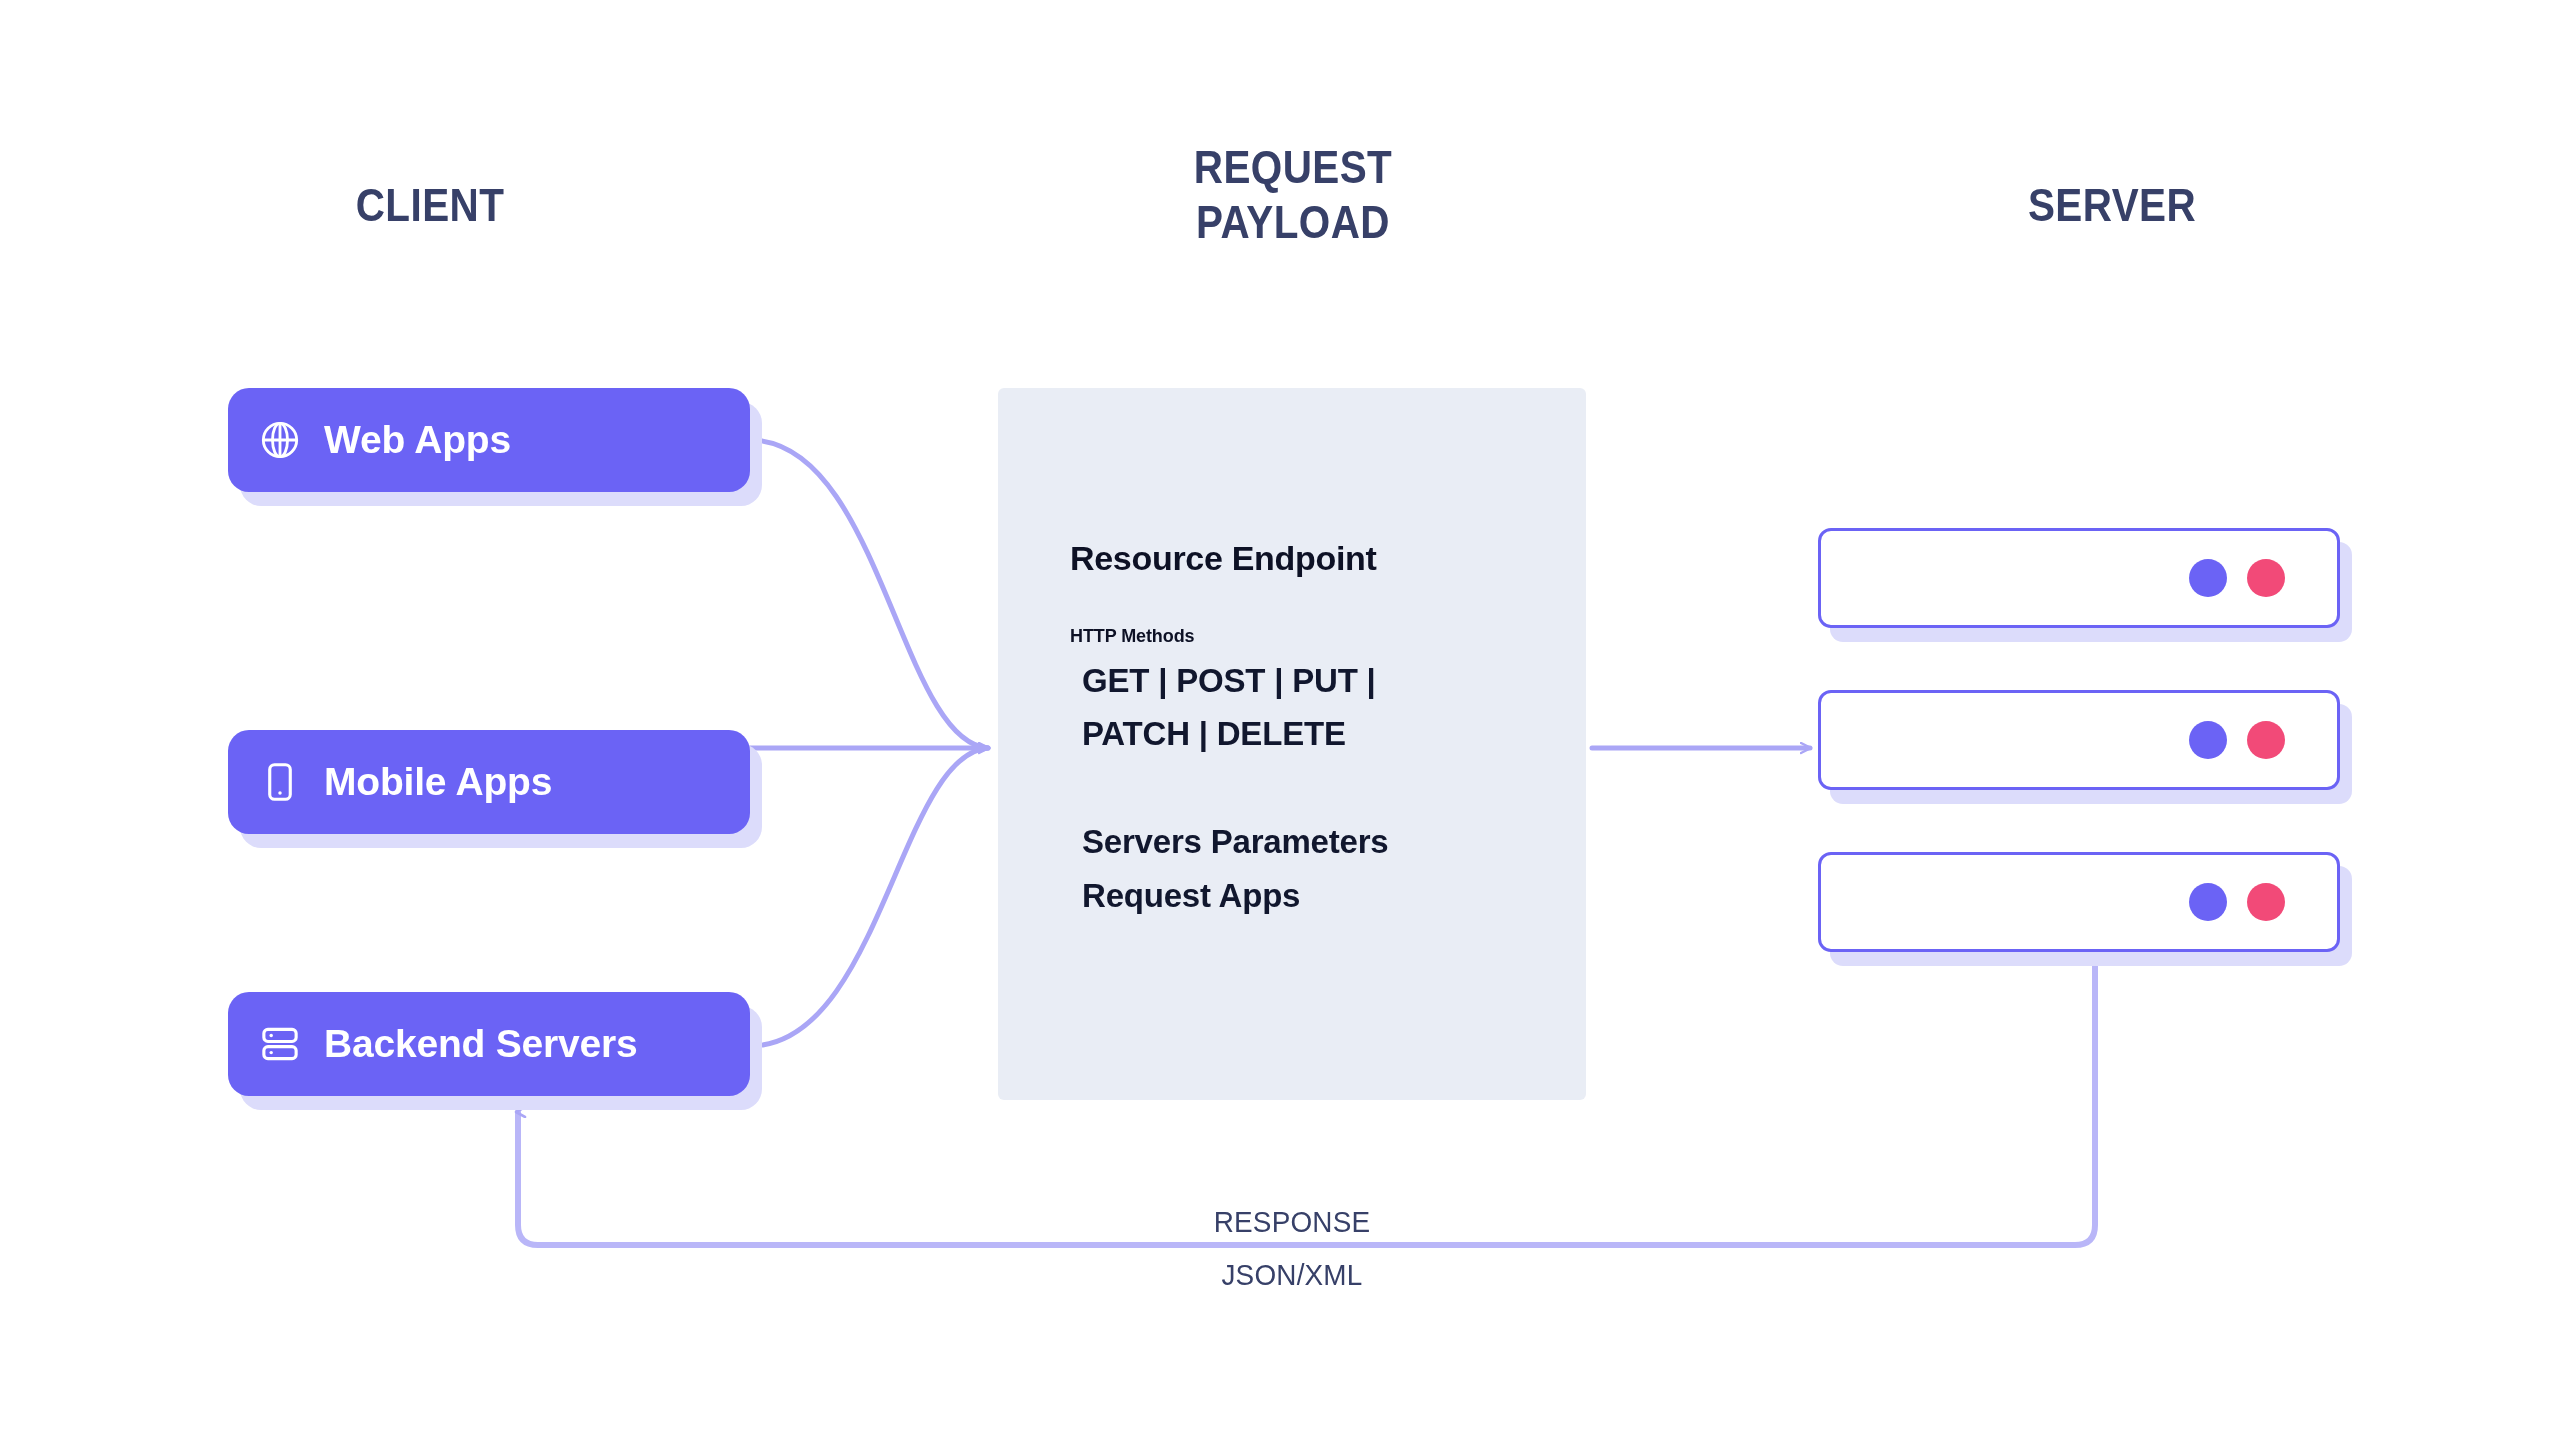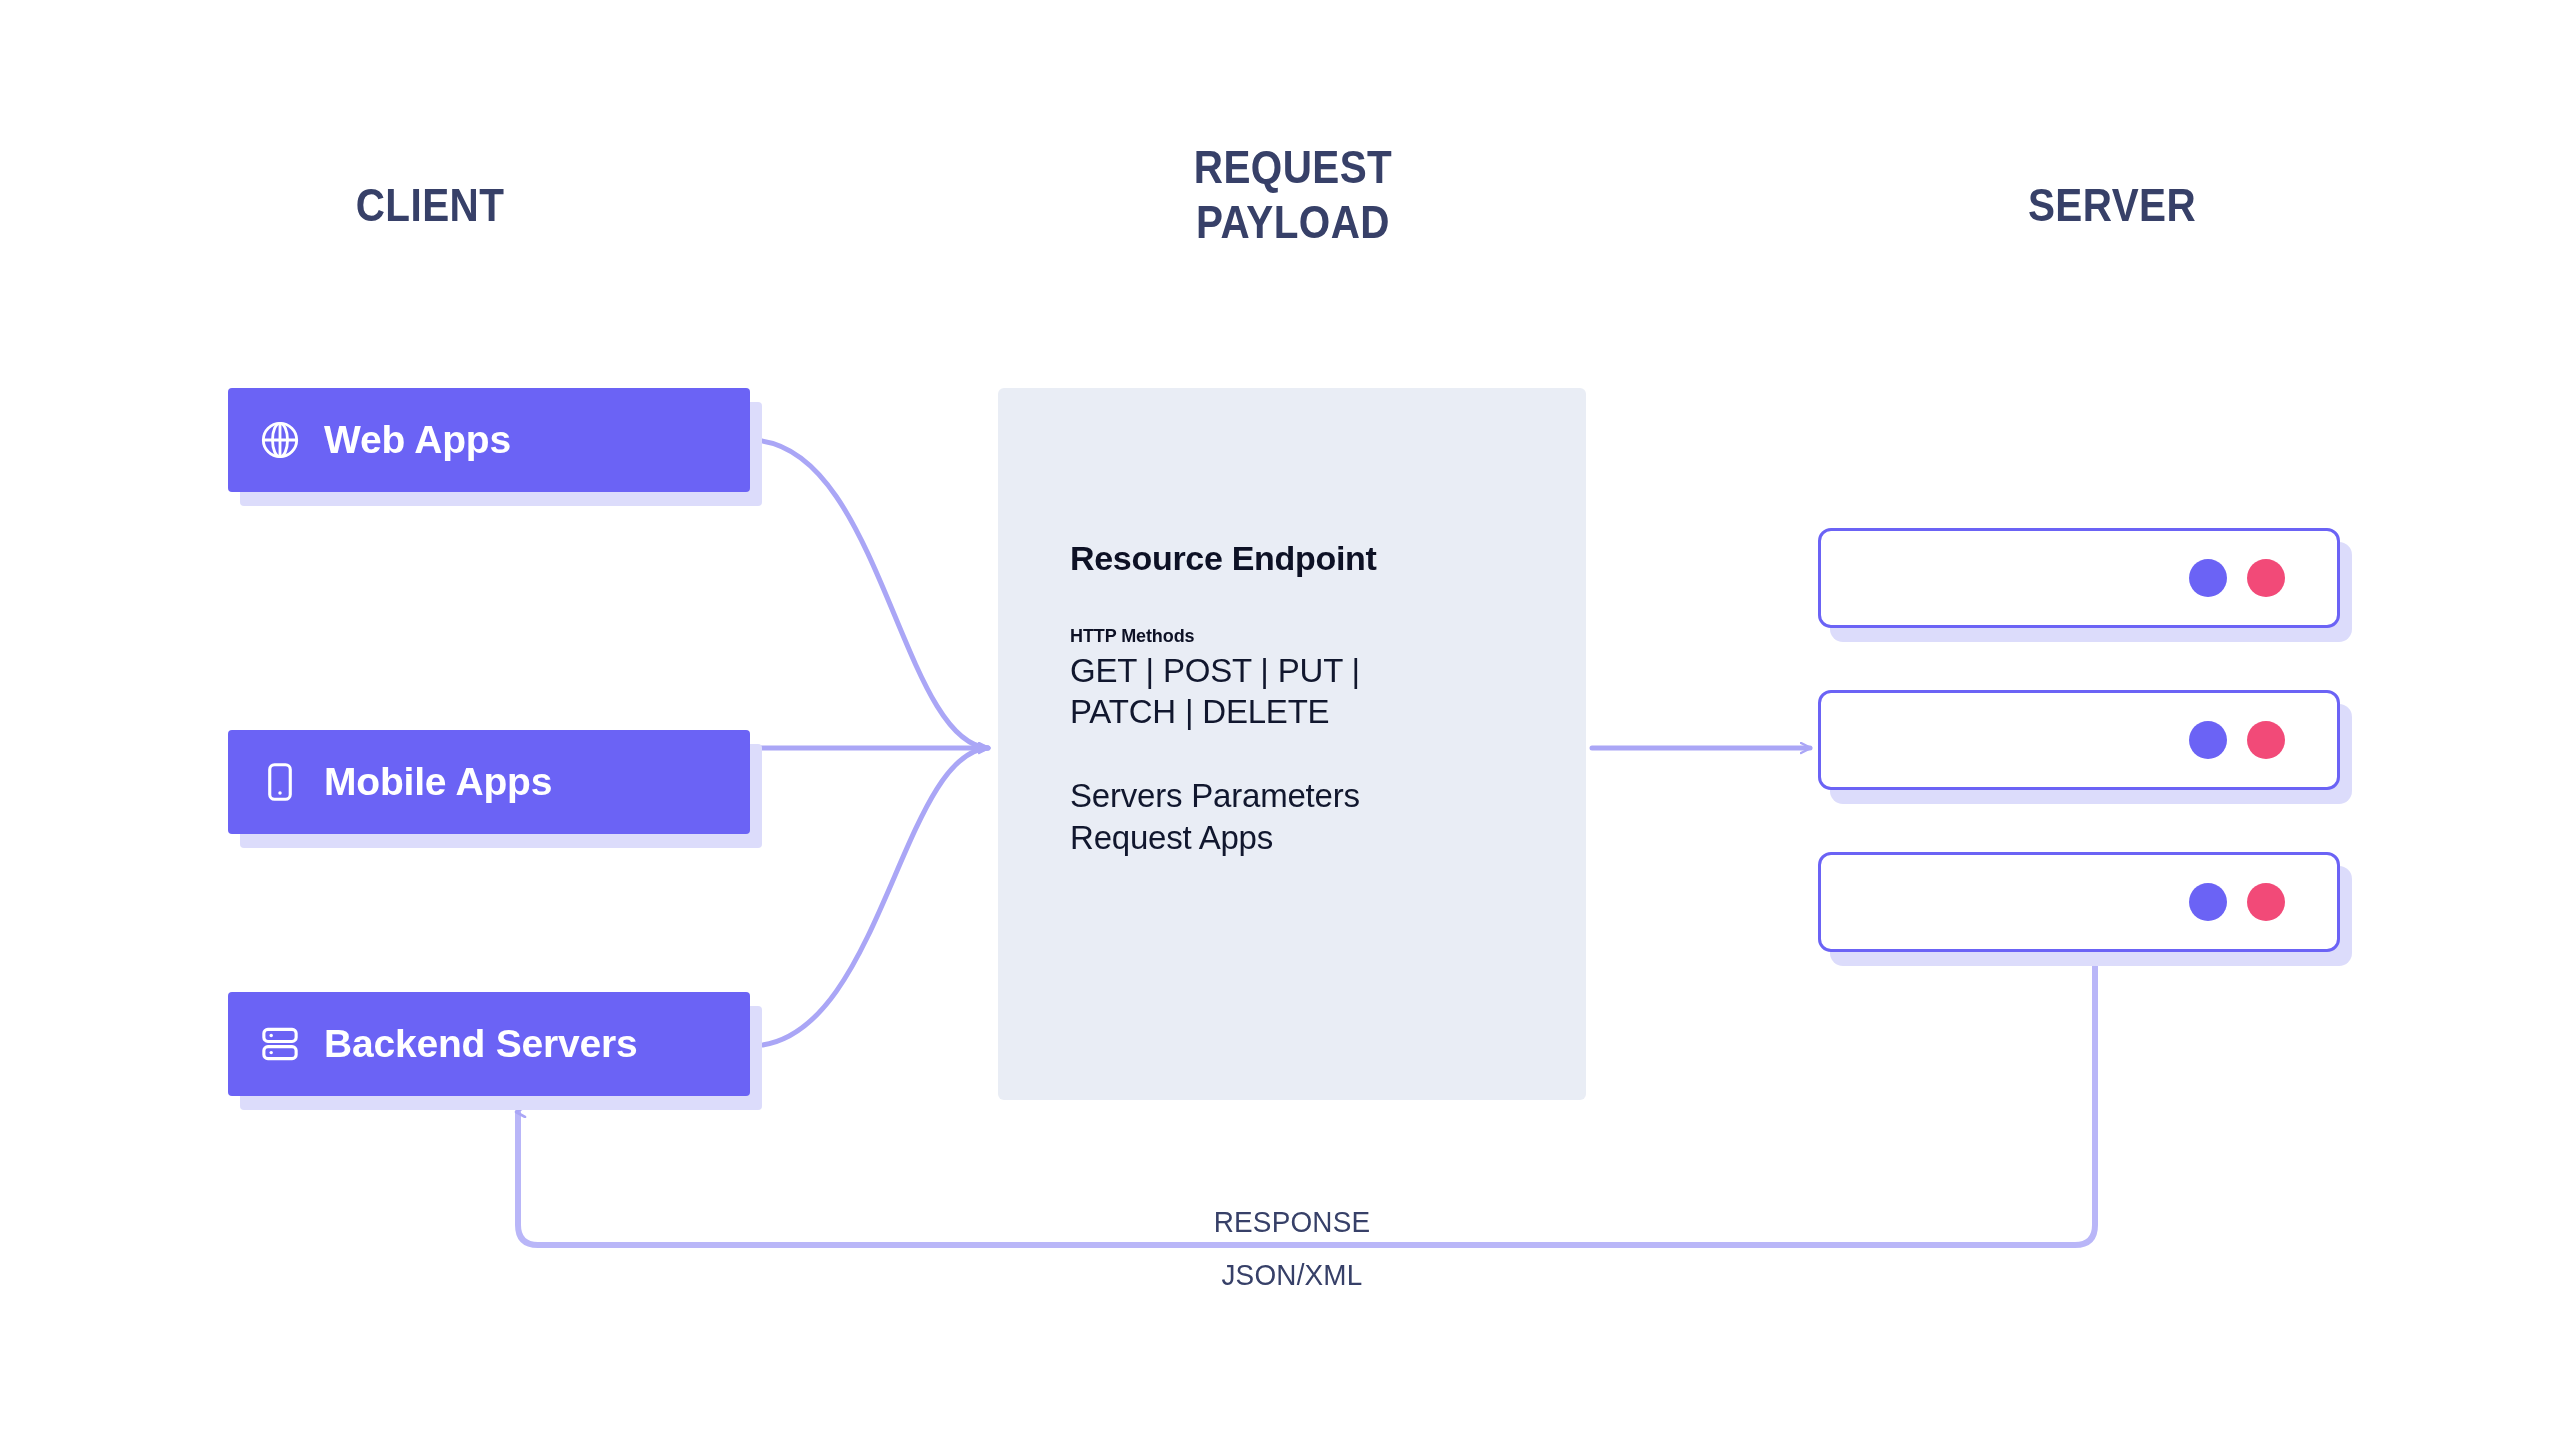--- a/index.html
+++ b/index.html
@@ -38,21 +38,21 @@
   #heading-client { left: 260px; top: 178px; width: 340px; }
   #heading-request-payload { left: 1123px; top: 140px; width: 340px; }
   #heading-server { left: 1942px; top: 178px; width: 340px; }
 
   
   .client-box {
     position: absolute;
     left: 228px;
     width: 522px;
     height: 104px;
-    border-radius: 4px;
+    border-radius: 21px;
     background: #6B63F5;
     box-shadow: 12px 14px 0 0 #dcdcfb;
     display: flex;
     align-items: center;
     padding-left: 30px;
     box-sizing: border-box;
   }
   .client-box .label {
     color: #ffffff;
     font-size: 39px;
@@ -99,24 +99,24 @@
     color: #0d1125;
     font-size: 18px;
     font-weight: bold;
     letter-spacing: -0.1px;
     margin: 0 0 2px 0;
     line-height: 1.25;
   }
   .payload-line {
     color: #11172e;
     font-size: 33px;
-    font-weight: 400;
+    font-weight: 700;
     line-height: 1.26;
     letter-spacing: -0.2px;
-    margin: 0;
+    margin: 12px;
   }
   .payload-gap { height: 42px; }
 
   
   .server-box {
     position: absolute;
     left: 1818px;
     width: 522px;
     height: 100px;
     border-radius: 13px;

